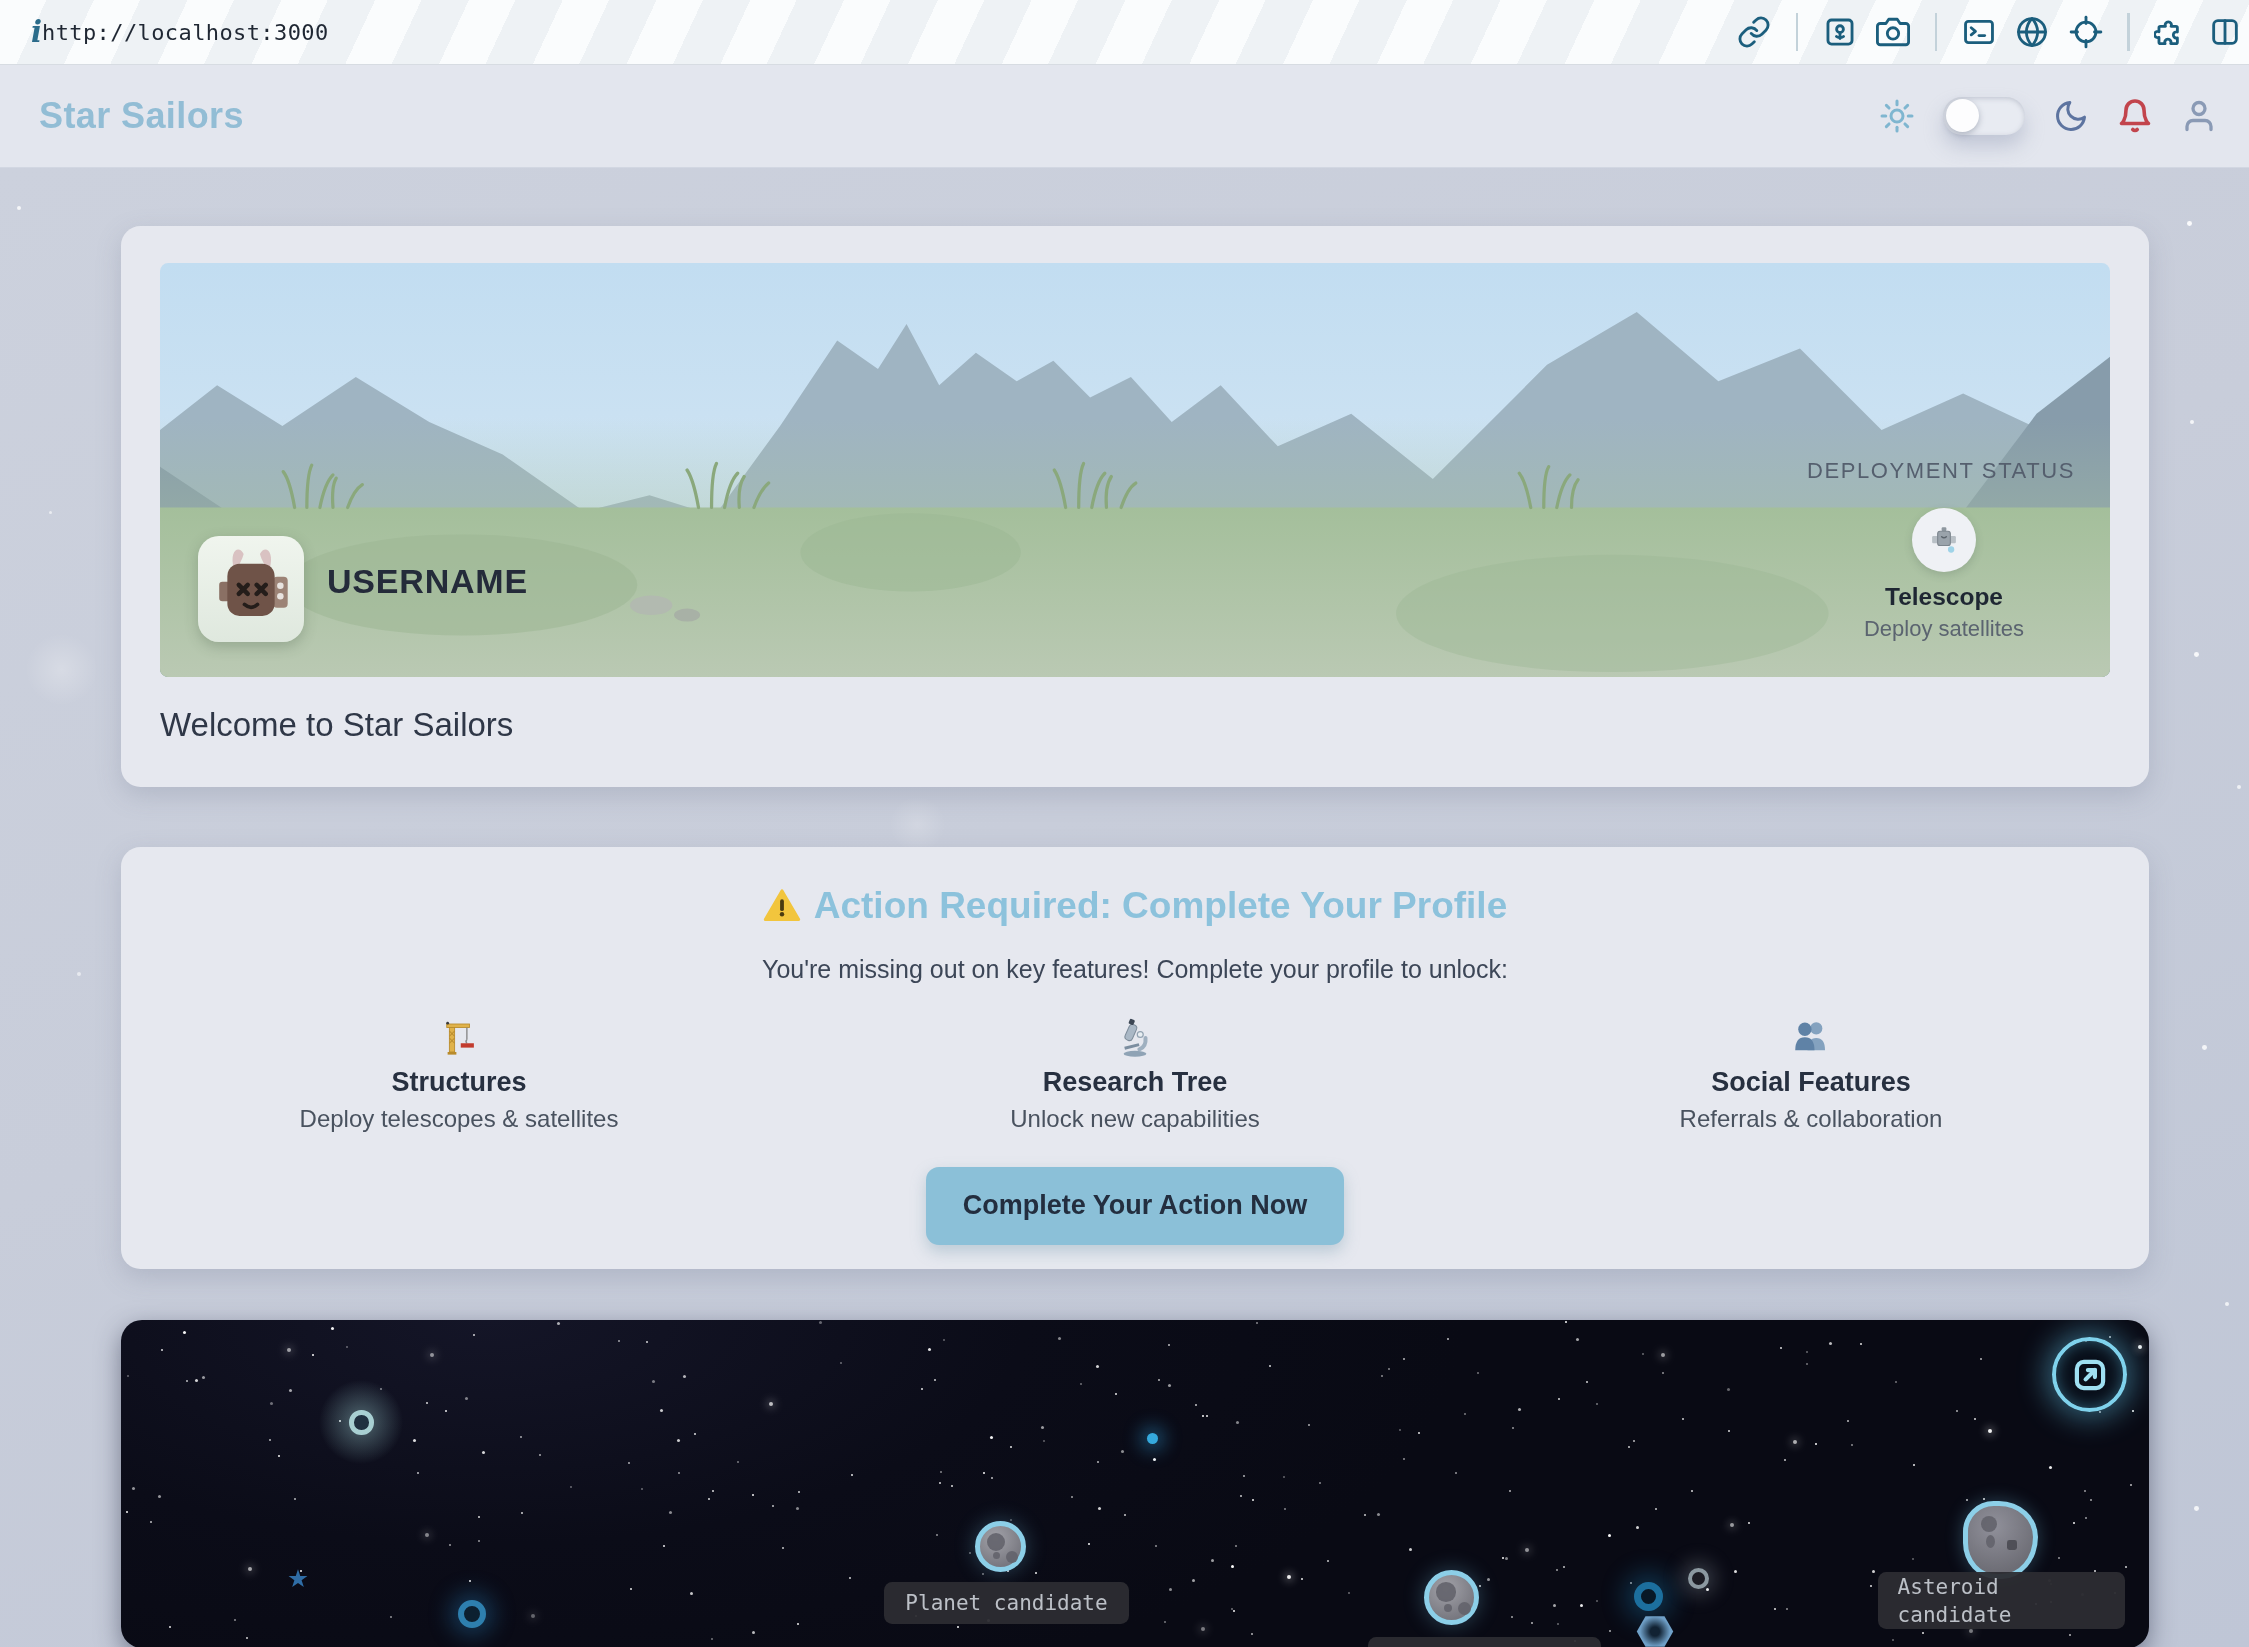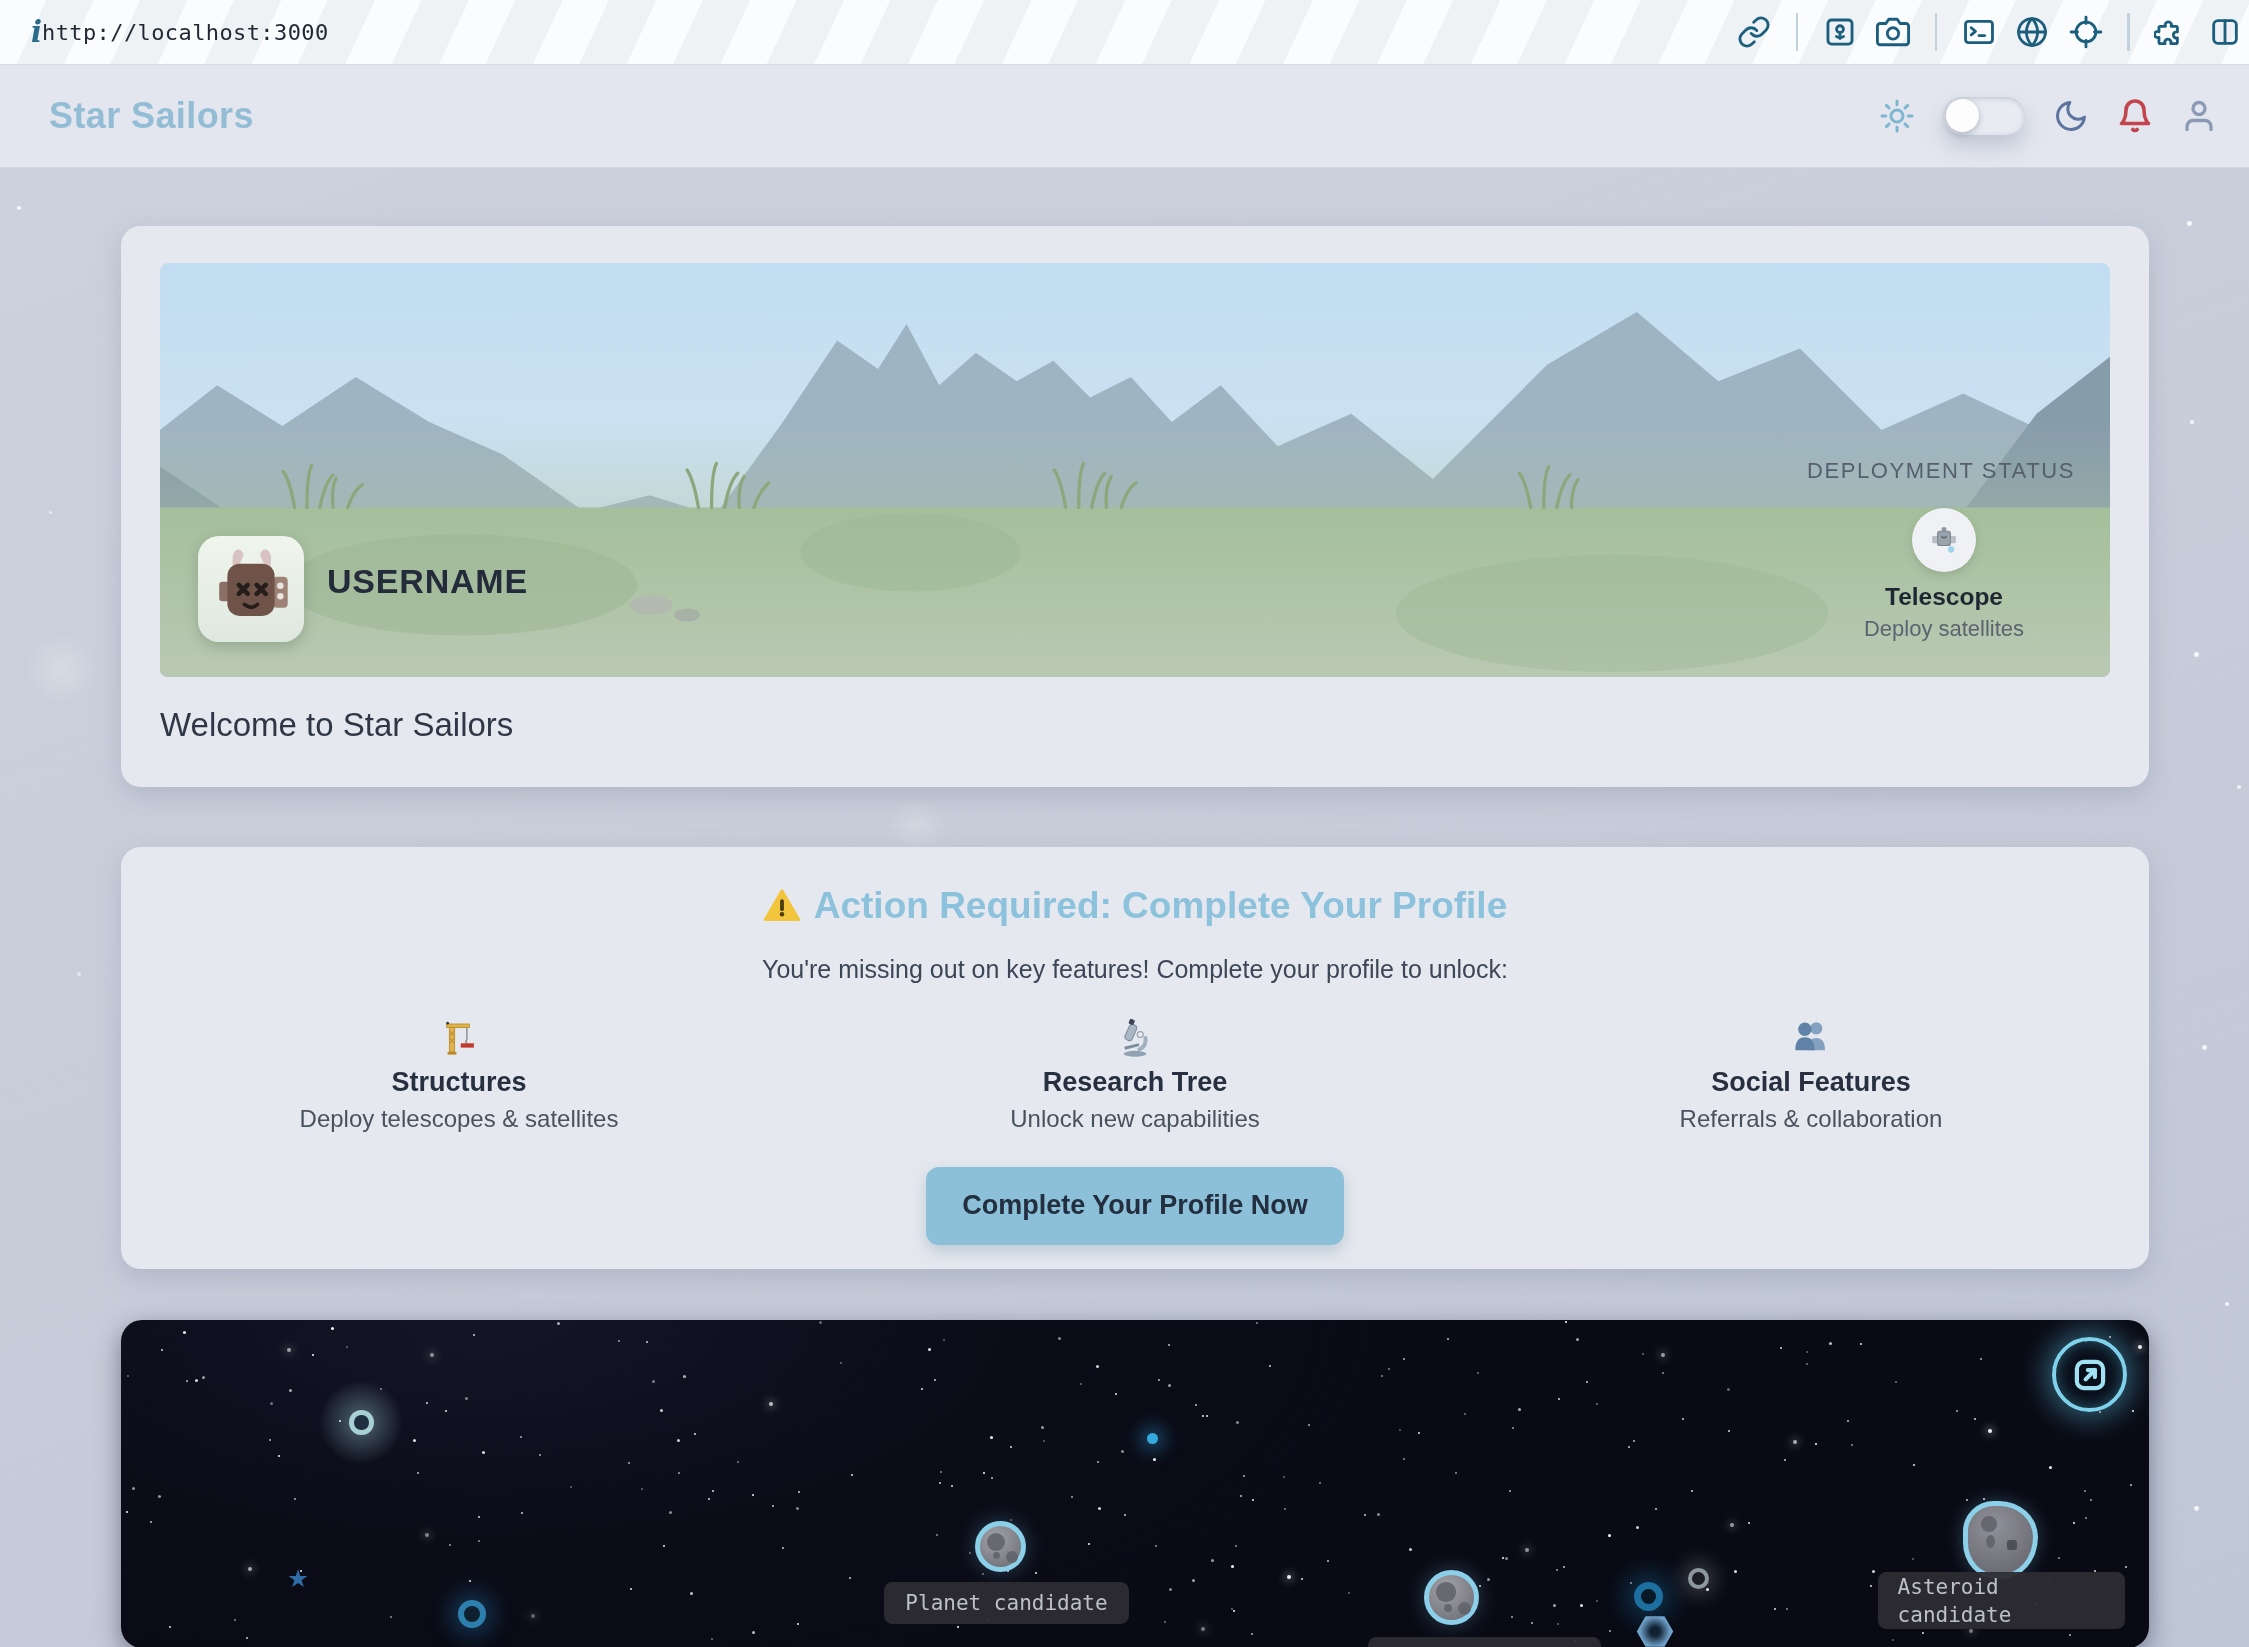--- a/index.html
+++ b/index.html
@@ -20,21 +20,21 @@
   .tb-icon svg{ width:100%; height:100%; stroke:#1b5e7d; stroke-width:2; fill:none;
     stroke-linecap:round; stroke-linejoin:round; }
   .tb-divider{ width:2.4px; height:38px; background:#c3d2da; margin:0 4.9px; }
 
   
   .appheader{
     position:absolute; left:0; top:65px; width:2250px; height:103px;
     background:#e3e6ee; border-bottom:0.8px solid #d2d7e2;
     display:flex; align-items:center; z-index:25;
   }
-  .app-title{ font-size:36px; font-weight:bold; color:#92bdd5; margin-left:49px; letter-spacing:0.4px; }
+  .app-title{ font-size:36px; font-weight:bold; color:#92bdd5; margin-left:39px; letter-spacing:0.4px; }
   .header-right{ margin-left:auto; display:flex; align-items:center; gap:28px; padding-right:33px; }
   .hd-icon{ width:36px; height:36px; }
   .hd-icon svg{ width:100%; height:100%; fill:none; stroke-linecap:round; stroke-linejoin:round; }
   .toggle{ width:82px; height:38px; border-radius:19px; background:#e8ebf2;
     box-shadow:inset 0 1.6px 4.9px rgba(120,130,150,.35), 0 11.4px 19.6px rgba(150,160,185,.45); position:relative; }
   .toggle-knob{ position:absolute; left:3.3px; top:2.4px; width:33px; height:33px; border-radius:50%;
     background:#fdfdfe; box-shadow:0 2.4px 6.5px rgba(90,100,120,.4); }
 
   
   .content{ position:absolute; left:0; top:168px; width:2250px; height:1480px;
@@ -367,21 +367,21 @@
             <path d="M20 38 q0 -14 10 -14 q10 0 10 14 z" fill="#84a2bf"></path>
             <circle cx="17" cy="14" r="7.6" fill="#5f82a6"></circle>
             <path d="M6 38 q0 -15 11 -15 q11 0 11 15 z" fill="#5f82a6"></path>
           </svg>
         </span>
         <div class="feature-title">Social Features</div>
         <div class="feature-caption">Referrals &amp; collaboration</div>
       </div>
     </div>
 
-    <button class="cta-button">Complete Your Profile Now</button>
+    <button class="cta-button">Complete Your Action Now</button>
   </div>
 
   <div class="card space-panel">
     <div style="position:absolute;inset:0;pointer-events:none;">
         <span class="star" style="left: 125px; top: 317px; height: 2.1px; width: 2.1px; opacity: 0.8;"></span>
         <span class="star" style="left: 819px; top: 151px; height: 2.1px; width: 2.1px; opacity: 0.51;"></span>
         <span class="star" style="left: 1475px; top: 83px; height: 2.1px; width: 2.1px; opacity: 0.45;"></span>
         <span class="star" style="left: 1047px; top: 64px; height: 3.1px; width: 3.1px; opacity: 0.59;"></span>
         <span class="star" style="left: 1081px; top: 95px; height: 2.1px; width: 2.1px; opacity: 0.99;"></span>
         <span class="star" style="left: 1774px; top: 61px; height: 2.1px; width: 2.1px; opacity: 0.44;"></span>

